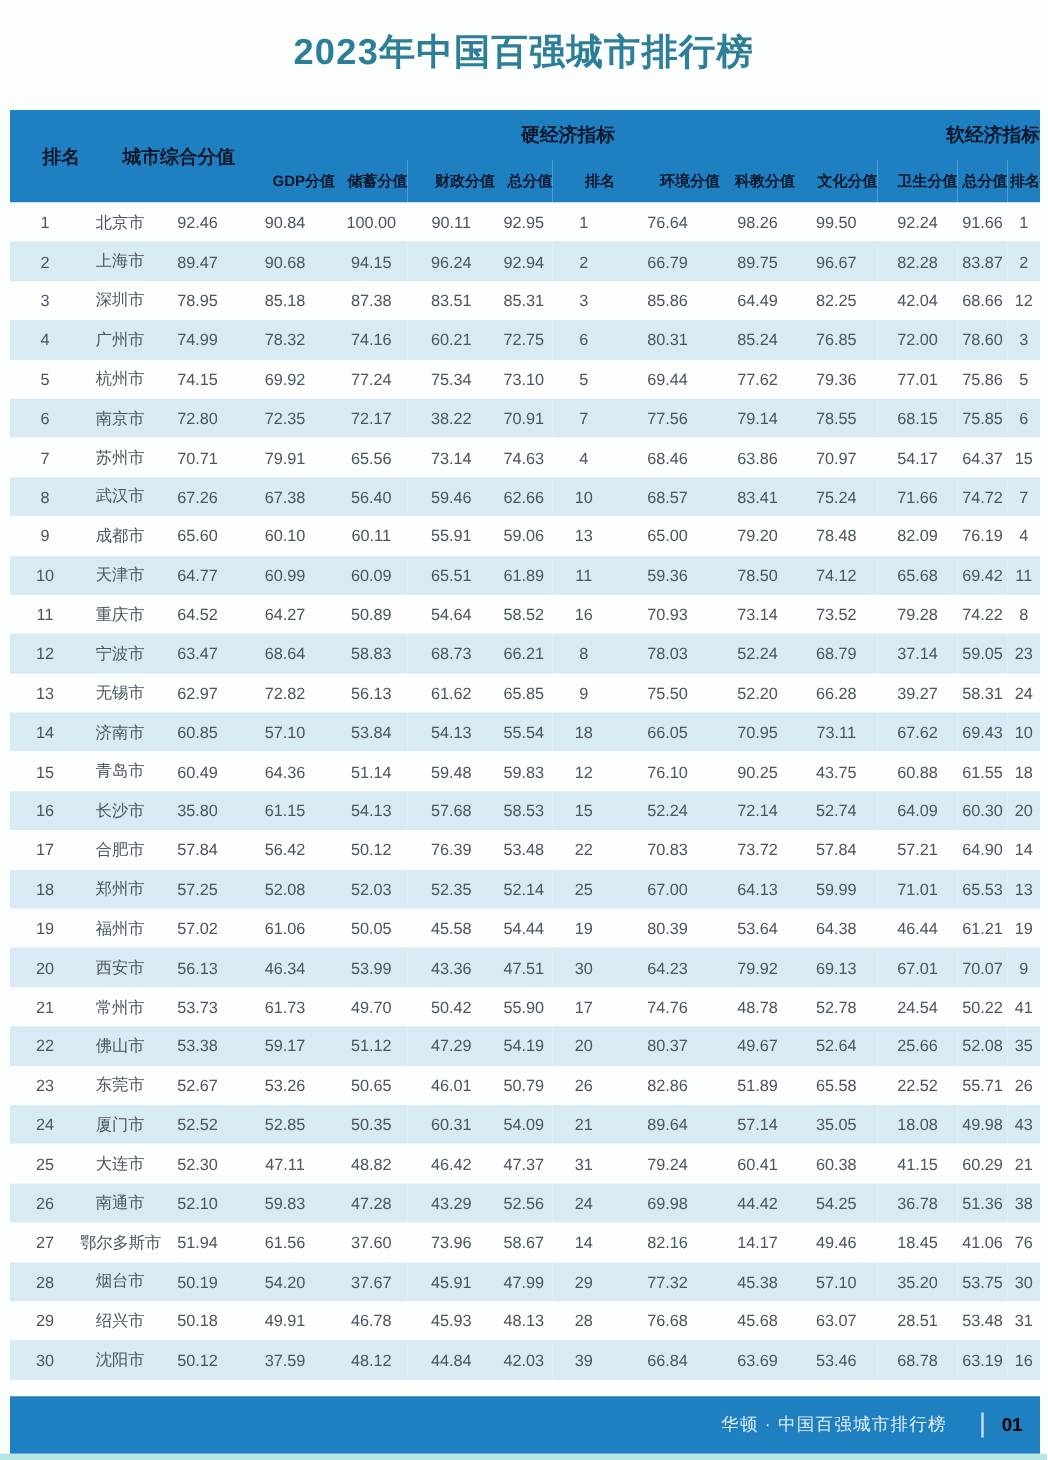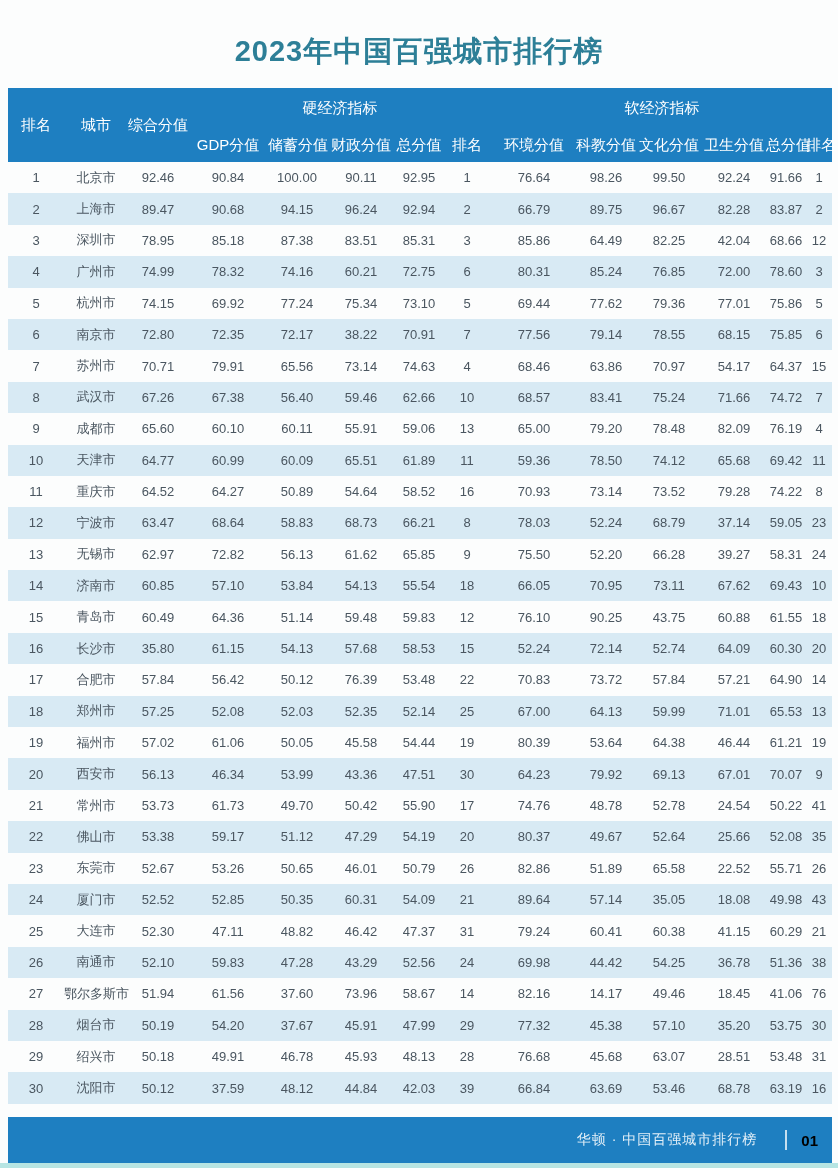--- a/index.html
+++ b/index.html
@@ -1,35 +1,35 @@
 <!DOCTYPE html>
 <html style="--header-blue: #1e7fc1; --stripe: #d8eaf4; --title-teal: #2d7f97;"><head>
 <meta charset="utf-8">
 <style>
   html,body{margin:0;padding:0;background:#fdfefe;}
   .page{
     position:relative;width:838px;height:1168px;overflow:hidden;
     background:#fcfdfd;font-family:"Liberation Sans", sans-serif;
   }
   .page-title{
-    padding-top:32px;height:64px;text-align:center;
+    padding-top:22px;height:64px;text-align:center;
     font-size:29px;font-weight:bold;letter-spacing:1px;
     color:var(--title-teal,#2d7f97);
   }
   table.ranking{
     position:absolute;left:8px;top:88px;width:824px;
     border-collapse:collapse;table-layout:fixed;
   }
   thead th{
-    background:var(--header-blue,#1e7fc1);color:#ffffff;font-weight:normal;
-    white-space:nowrap;overflow:visible;padding:0;
+    background:var(--header-blue,#1e7fc1);color:#0f172a;font-weight:bold;
+    white-space:nowrap;overflow:visible;padding:0;text-align:right;
   }
   .group-row th.span-head{font-size:15px;height:40px;vertical-align:middle;}
   .group-row th.corner-head{font-size:15px;vertical-align:middle;}
-  .sub-row th{font-size:15px;height:34px;vertical-align:middle;}
+  .sub-row th{font-size:12px;height:34px;vertical-align:middle;}
   tbody tr{height:31.4px;background:#fcfdfd;}
   tbody tr.stripe{background:var(--stripe,#d8eaf4);}
   tbody td{
     text-align:center;font-size:13px;color:#4a5660;
     white-space:nowrap;overflow:visible;padding:0;
   }
   .footer-bar{
     position:absolute;left:8px;top:1117px;width:824px;height:46px;
     background:var(--header-blue,#1e7fc1);
     display:flex;align-items:center;justify-content:flex-end;

